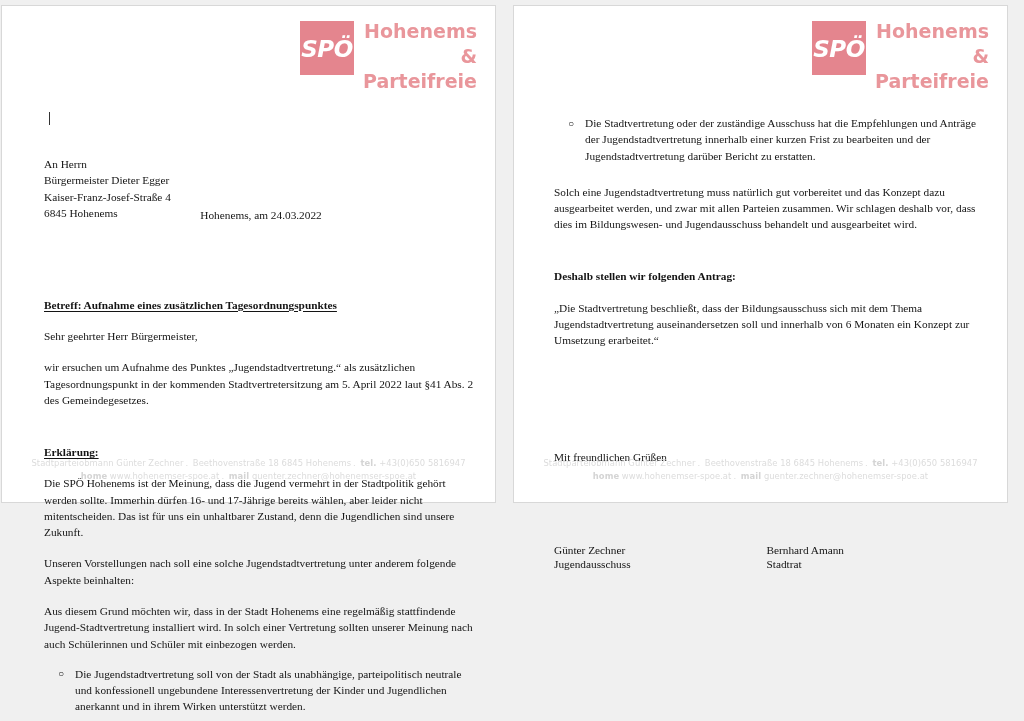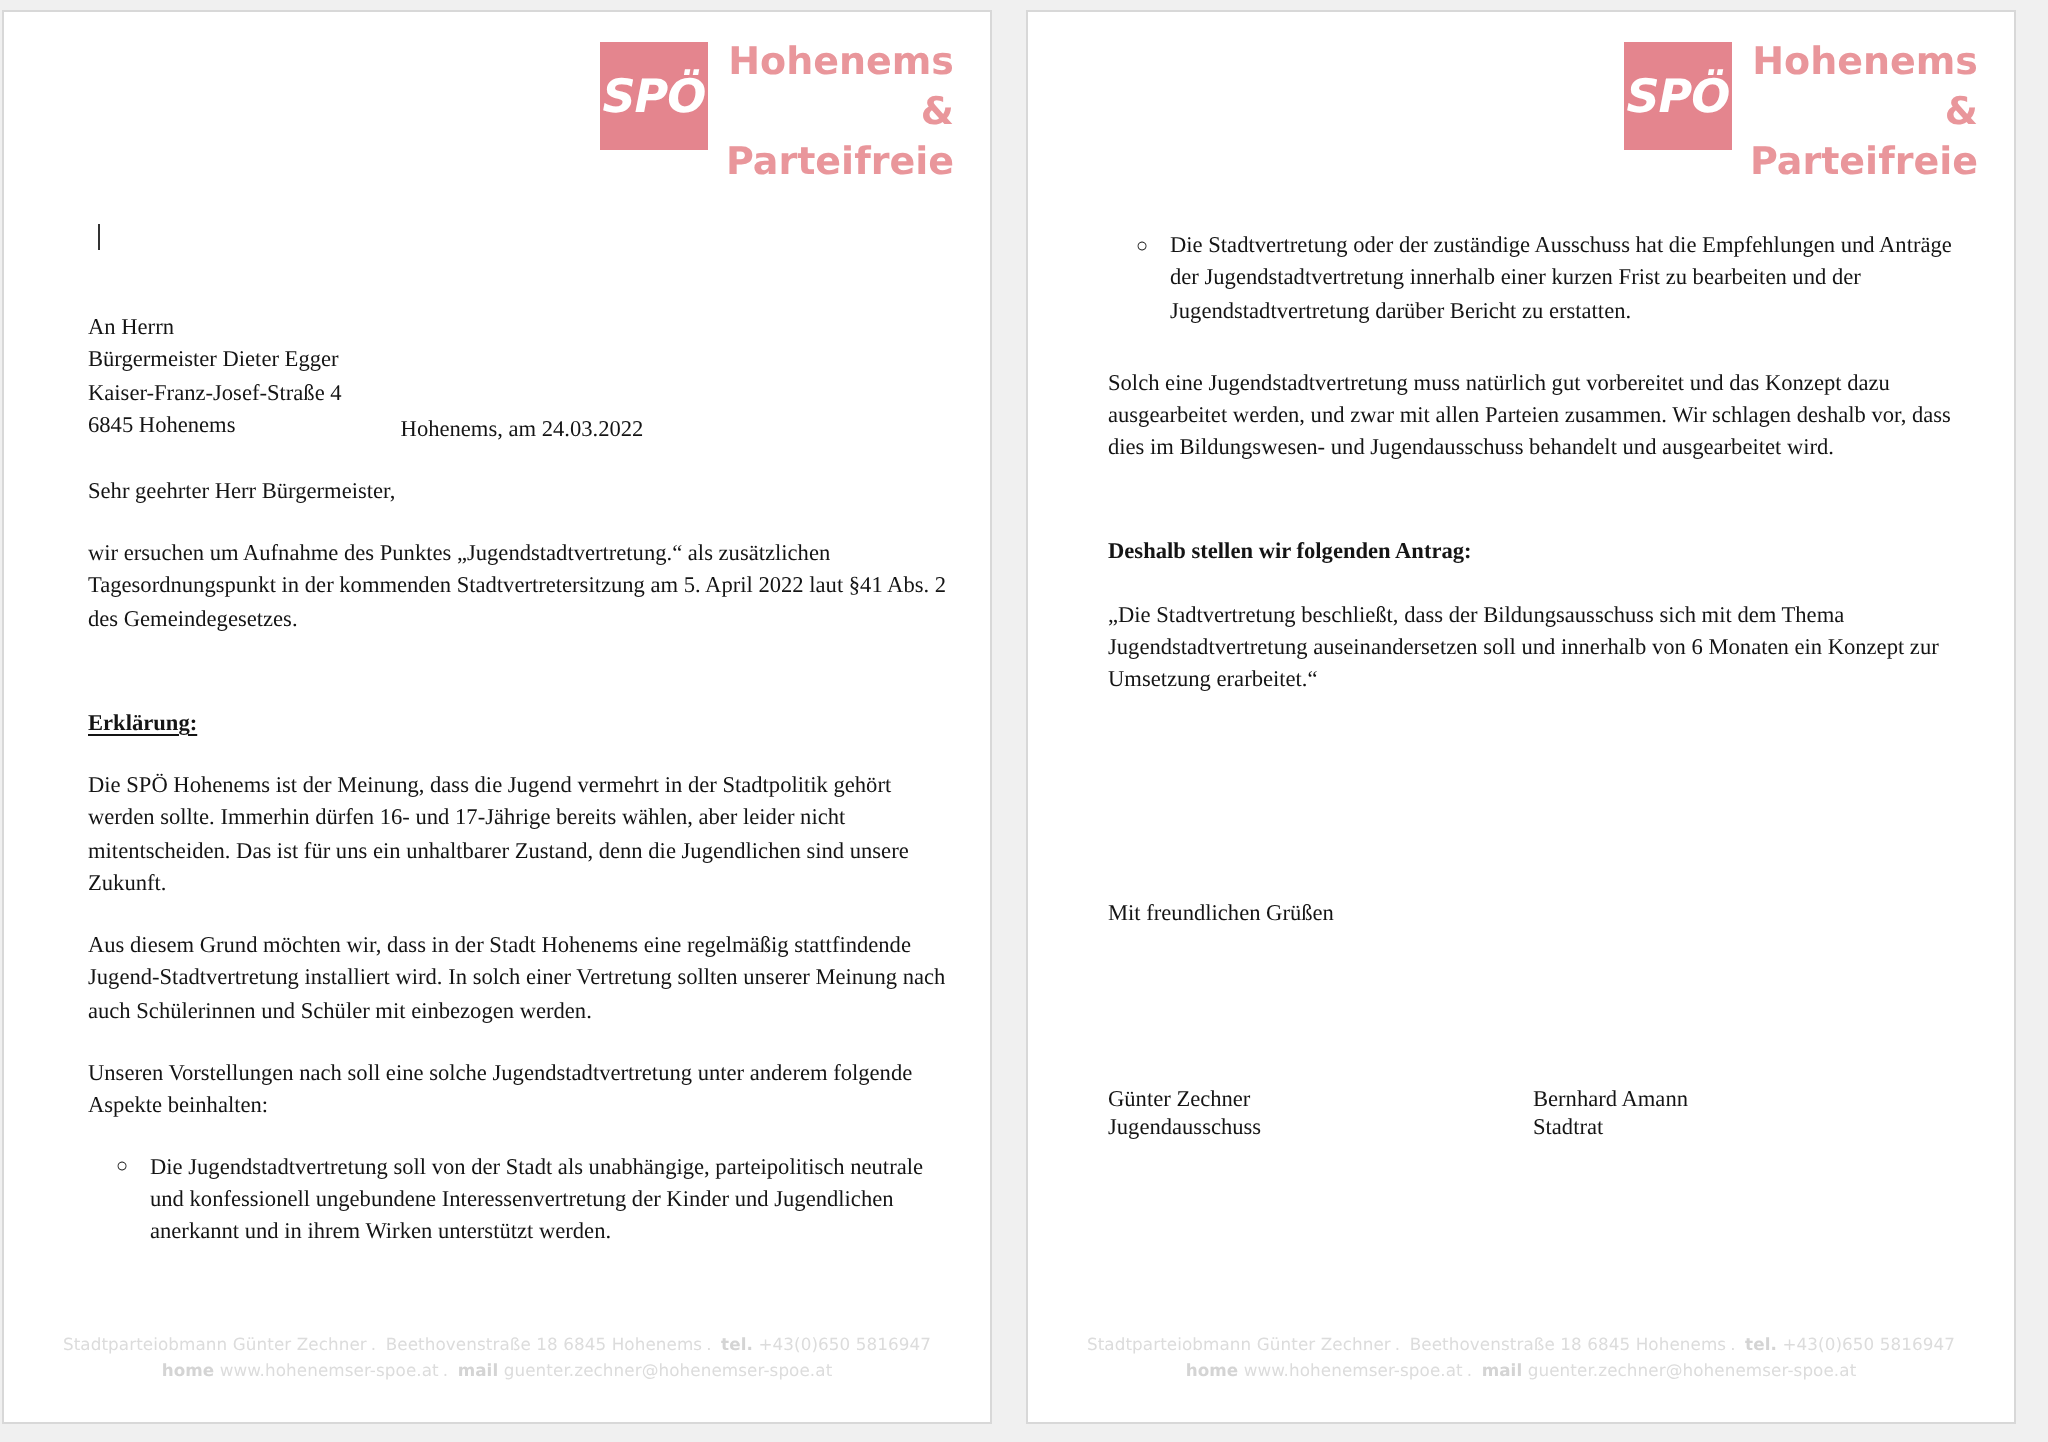--- a/index.html
+++ b/index.html
@@ -20,21 +20,21 @@
     height: 721px;
     gap: 17px;
     padding-top: 5px;
     box-sizing: border-box;
     background: #f0f0f0;
   }
 
   .page {
     position: relative;
     width: 495px;
-    height: 707px;
+    height: 498px;
     background: #ffffff;
     border: 1px solid #d8d8d8;
     box-sizing: border-box;
     flex: 0 0 auto;
   }
   .page:first-child { margin-left: 1px; }
 
   
   .letterhead {
     display: flex;
@@ -193,32 +193,33 @@
 
       <div class="addr">
         <div>An Herrn</div>
         <div>Bürgermeister Dieter Egger</div>
         <div>Kaiser-Franz-Josef-Straße 4</div>
         <div>6845 Hohenems</div>
       </div>
 
       <div class="dateline">Hohenems, am 24.03.2022</div>
 
+      <div class="subject">Betreff: Aufnahme eines zusätzlichen Tagesordnungspunktes</div>
 
       <div class="para">Sehr geehrter Herr Bürgermeister,</div>
 
       <div class="para">wir ersuchen um Aufnahme des Punktes „Jugendstadtvertretung.“ als zusätzlichen Tagesordnungspunkt in der kommenden Stadtvertretersitzung am 5. April 2022 laut §41 Abs. 2 des Gemeindegesetzes.</div>
 
       <div class="heading-ul">Erklärung:</div>
 
       <div class="para">Die SPÖ Hohenems ist der Meinung, dass die Jugend vermehrt in der Stadtpolitik gehört werden sollte. Immerhin dürfen 16- und 17-Jährige bereits wählen, aber leider nicht mitentscheiden. Das ist für uns ein unhaltbarer Zustand, denn die Jugendlichen sind unsere Zukunft.</div>
 
+      <div class="para">Unseren Vorstellungen nach soll eine solche Jugendstadtvertretung unter anderem folgende Aspekte beinhalten:</div>
+
       <div class="para">Aus diesem Grund möchten wir, dass in der Stadt Hohenems eine regelmäßig stattfindende Jugend-Stadtvertretung installiert wird. In solch einer Vertretung sollten unserer Meinung nach auch Schülerinnen und Schüler mit einbezogen werden.</div>
-
-      <div class="para">Unseren Vorstellungen nach soll eine solche Jugendstadtvertretung unter anderem folgende Aspekte beinhalten:</div>
 
       <ul class="bullets">
         <li>
           <span class="marker">○</span>
           <span>Die Jugendstadtvertretung soll von der Stadt als unabhängige, parteipolitisch neutrale und konfessionell ungebundene Interessenvertretung der Kinder und Jugendlichen anerkannt und in ihrem Wirken unterstützt werden.</span>
         </li>
 
       </ul>
 
     </div>

